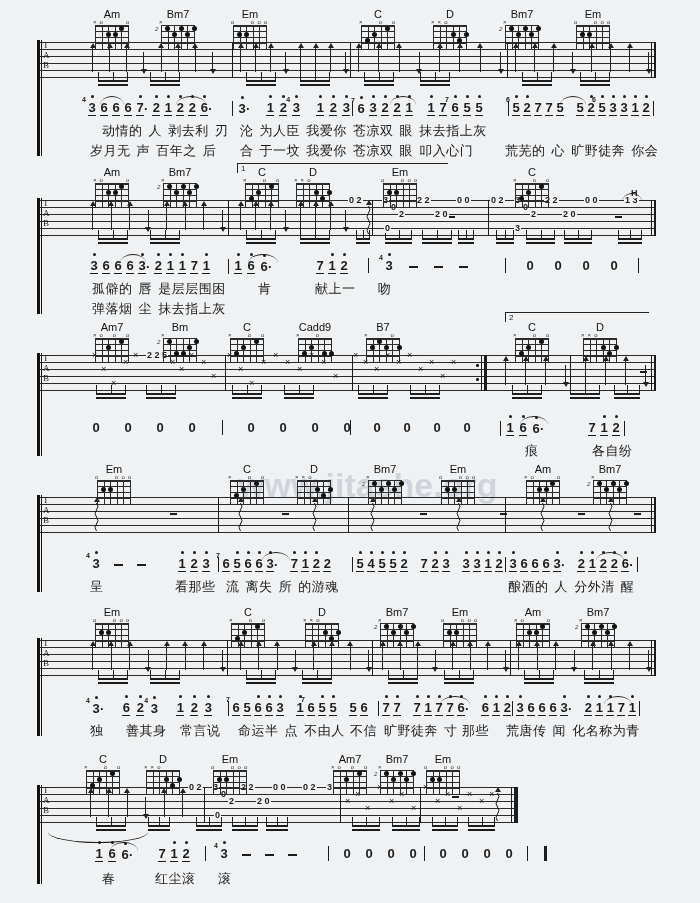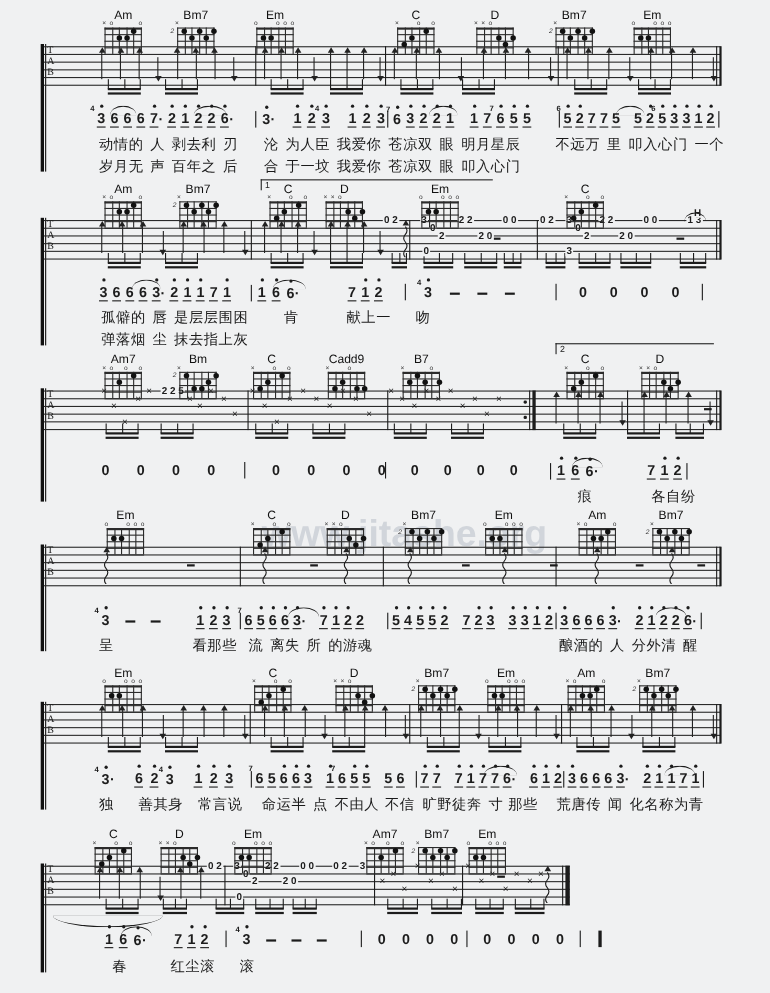--- a/index.html
+++ b/index.html
@@ -446,27 +446,27 @@
       </div>
       <div style="display: inline-flex; align-items: flex-end;">
         <div class="note ul">2<div class="hdot"></div></div>
       </div>
       <div class="nbar"></div>
     </div>
     <div class="arc" style="left: 100px; top: 96px; width: 24px;"></div>
     <div class="arc" style="left: 176px; top: 96px; width: 30px;"></div>
     <div class="arc" style="left: 390px; top: 96px; width: 26px;"></div>
     <div class="arc" style="left: 560px; top: 96px; width: 26px;"></div>
-    <div class="lyr" style="left: 90px; top: 122px;">动情的 人 剥去利 刃</div>
+    <div class="lyr" style="left: 102px; top: 122px;">动情的 人 剥去利 刃</div>
     <div class="lyr" style="left: 240px; top: 122px;">沦 为人臣 我爱你</div>
-    <div class="lyr" style="left: 353px; top: 122px;">苍凉双 眼 明月星辰</div>
-    <div class="lyr" style="left: 505px; top: 122px;">不远万 里 叩入心门 一个</div>
+    <div class="lyr" style="left: 353px; top: 122px;">苍凉双 眼 抹去指上灰</div>
     <div class="lyr" style="left: 90px; top: 142px;">岁月无 声 百年之 后</div>
     <div class="lyr" style="left: 240px; top: 142px;">合 于一坟 我爱你</div>
     <div class="lyr" style="left: 353px; top: 142px;">苍凉双 眼 叩入心门</div>
+    <div class="lyr" style="left: 505px; top: 142px;">荒芜的 心 旷野徒奔 你会</div>
     <div class="brace" style="left: 37px; top: 198px; width: 2.5px; height: 116px; position: absolute; z-index: 1;"></div>
     <div class="brace" style="left: 41px; top: 198px; width: 1px; height: 116px; position: absolute; z-index: 1;"></div>
     <div class="abs" style="left: 40px; top: 200px; width: 615px; height: 46px; z-index: 1;">
       <div class="sline" style="top: 0px;"></div>
       <div class="sline" style="top: 7px;"></div>
       <div class="sline" style="top: 14px;"></div>
       <div class="sline" style="top: 21px;"></div>
       <div class="sline" style="top: 28px;"></div>
       <div class="sline" style="top: 35px;"></div>
       <div class="clef" style="left: 3px; top: -2px;">T</div>

